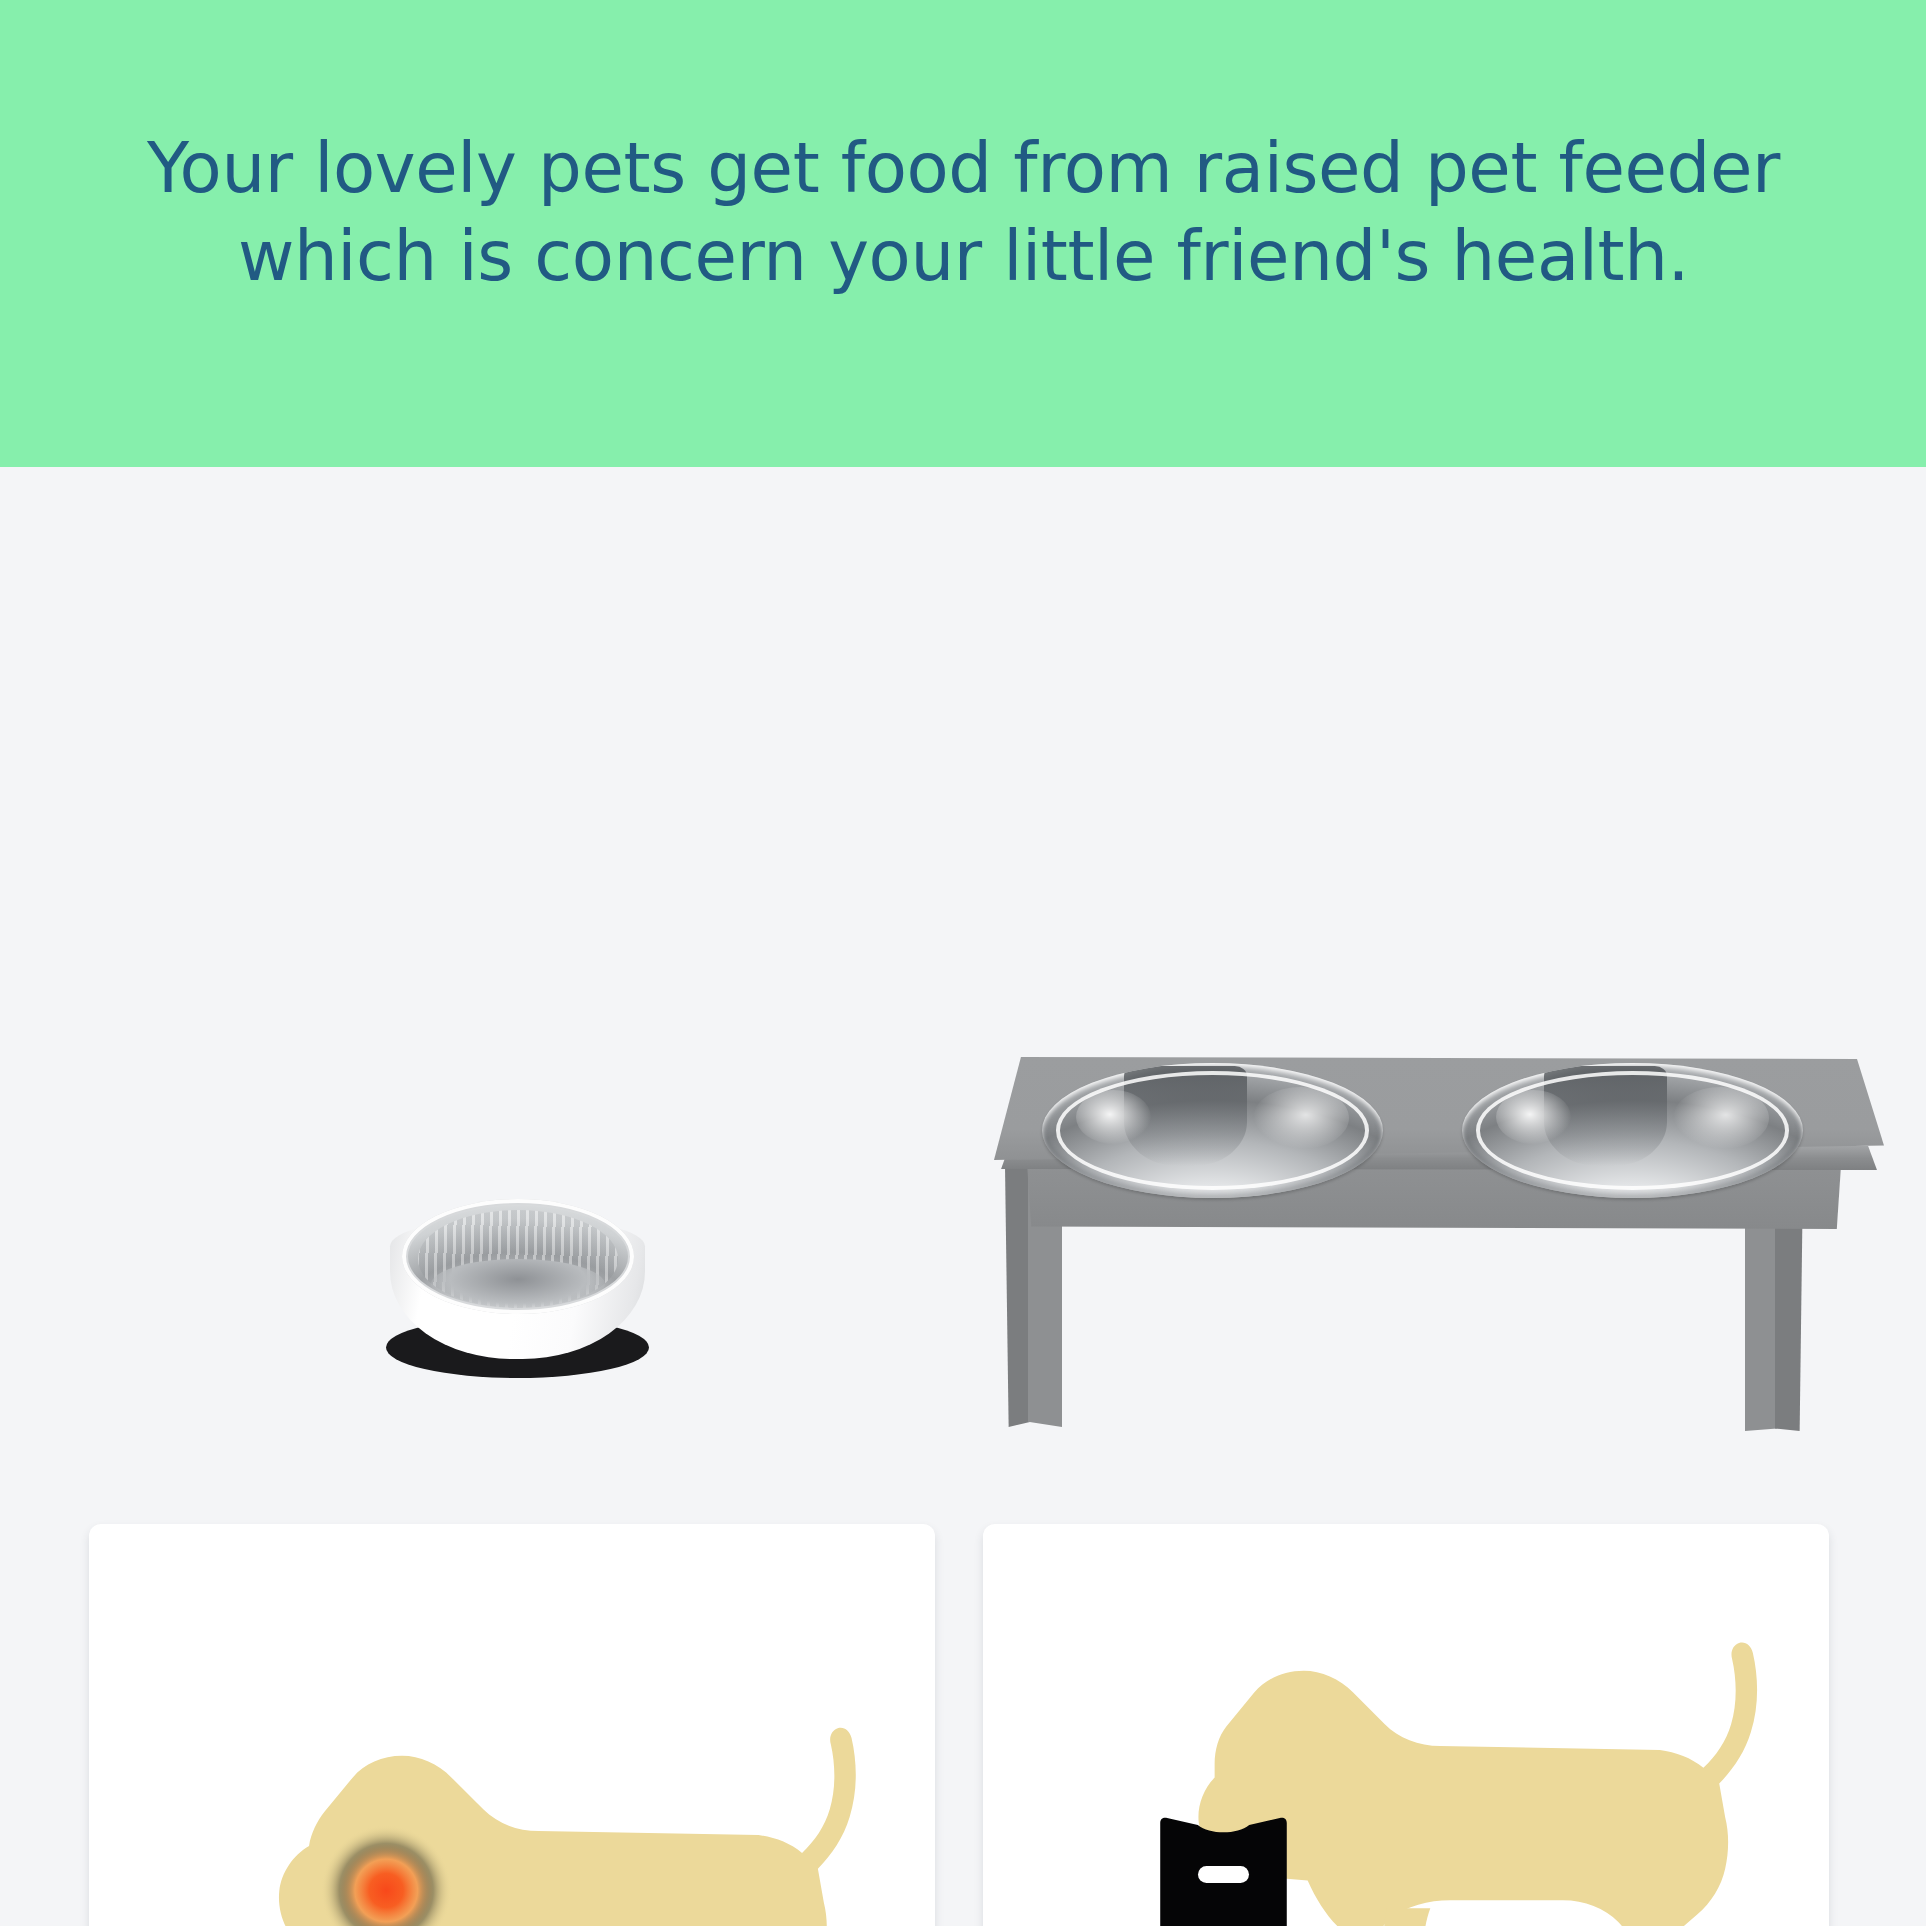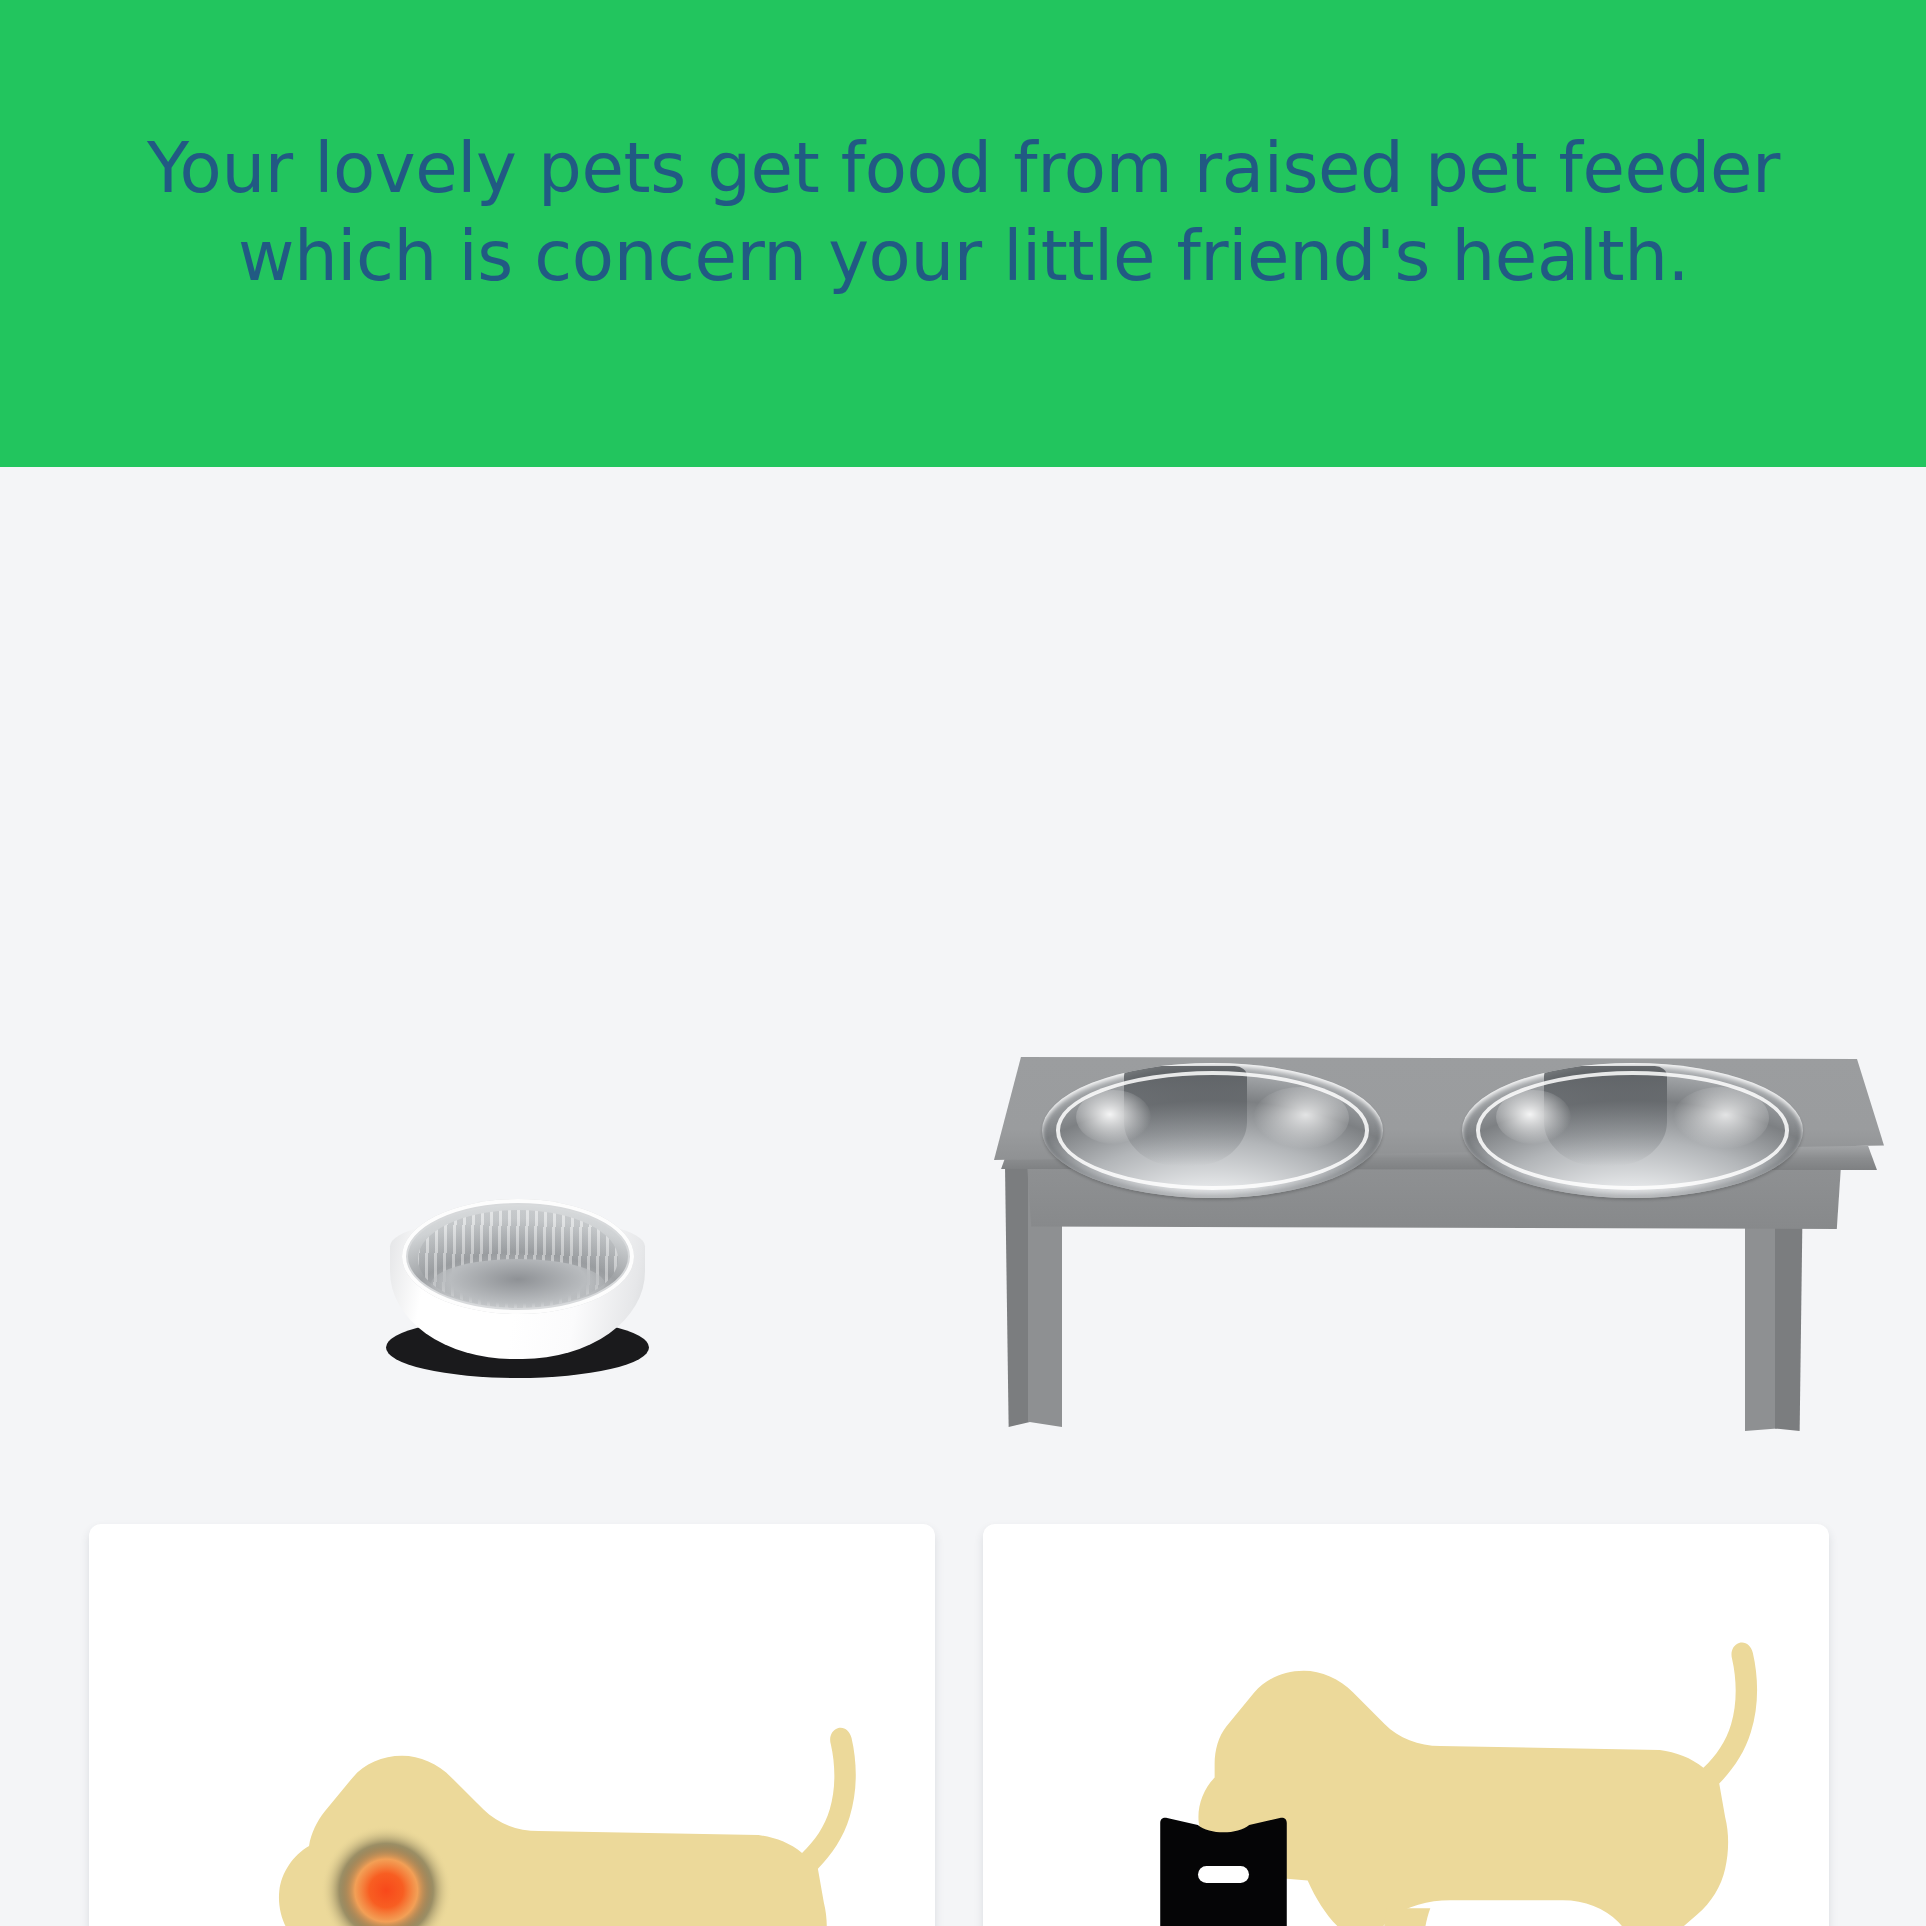--- a/index.html
+++ b/index.html
@@ -16,21 +16,21 @@
     font-family: "DejaVu Sans", "Liberation Sans", sans-serif;
   }
 
   
   .header-band {
     position: absolute;
     left: 0;
     top: 0;
     width: 1927px;
     height: 467px;
-    background: #22c55e;
+    background: #86efac;
   }
   .headline {
     position: absolute;
     left: 0;
     top: 125px;
     width: 1927px;
     text-align: center;
     color: #215a83;
     font-size: 69px;
     line-height: 1.27;

